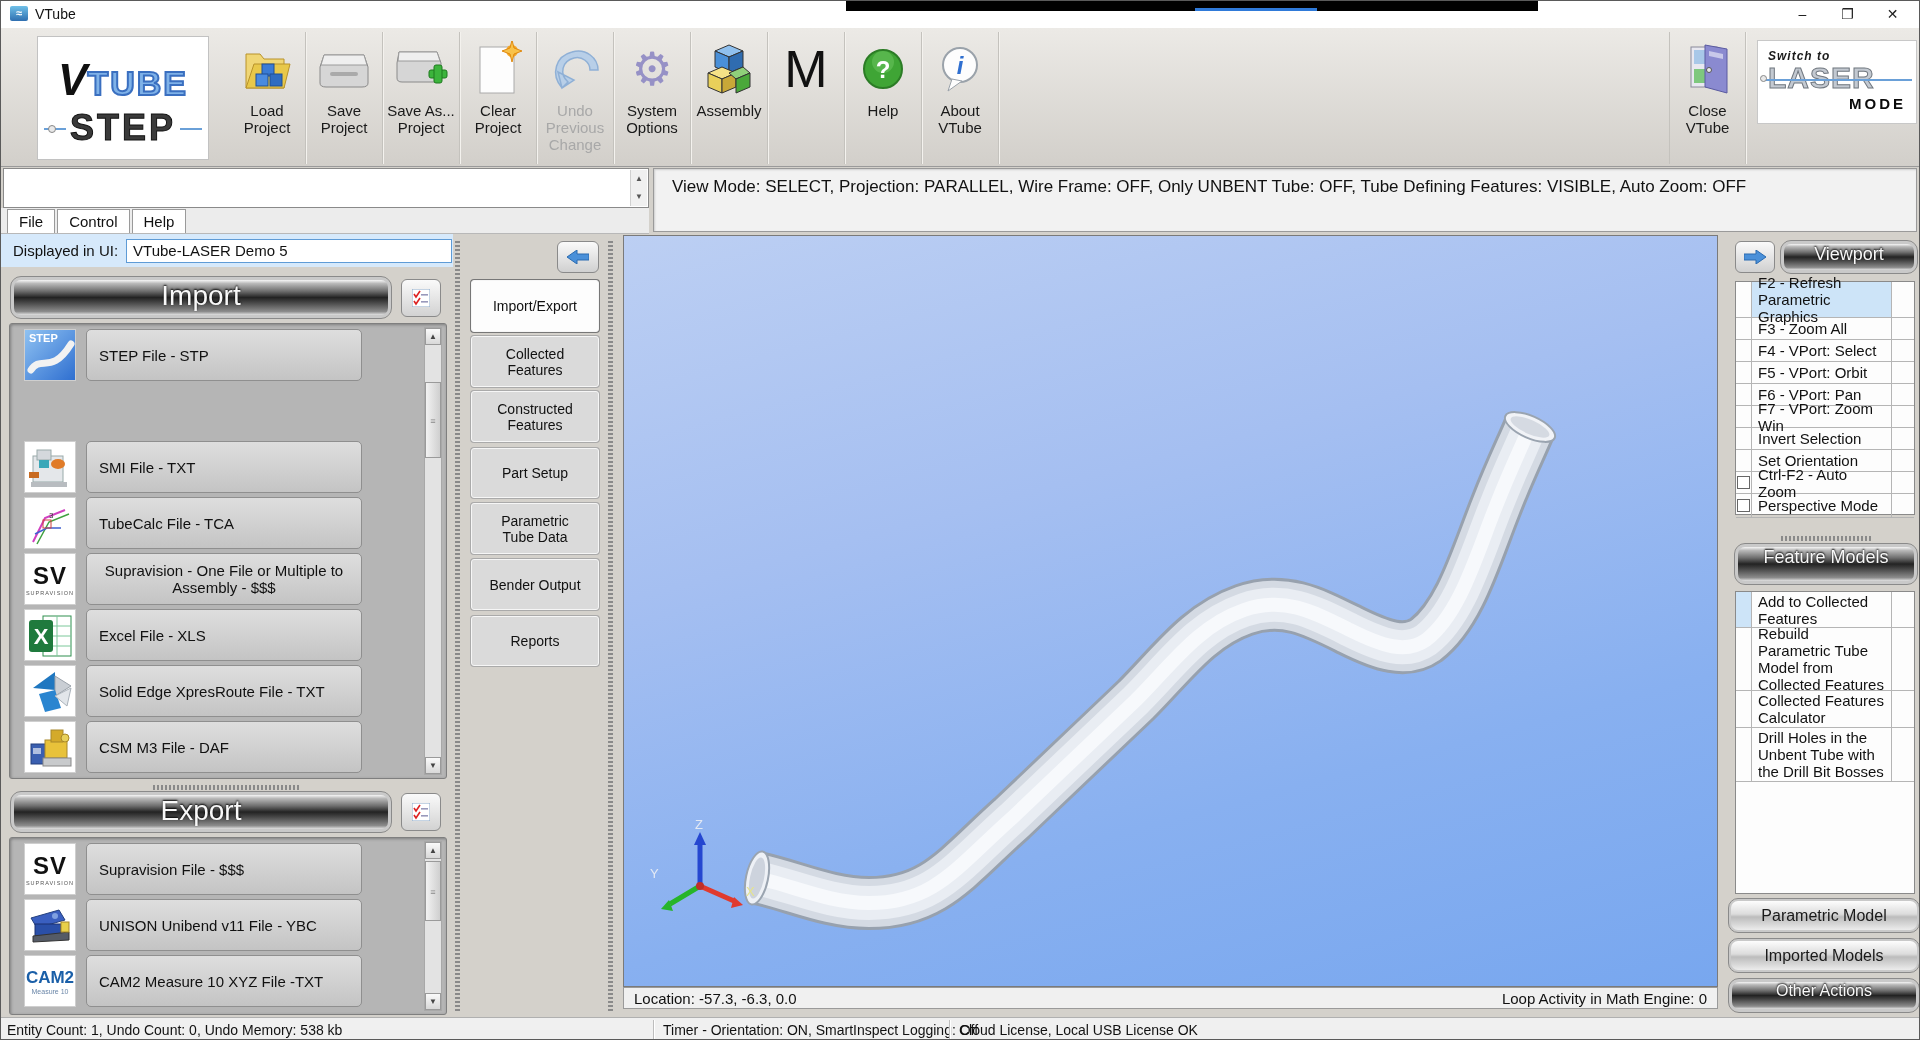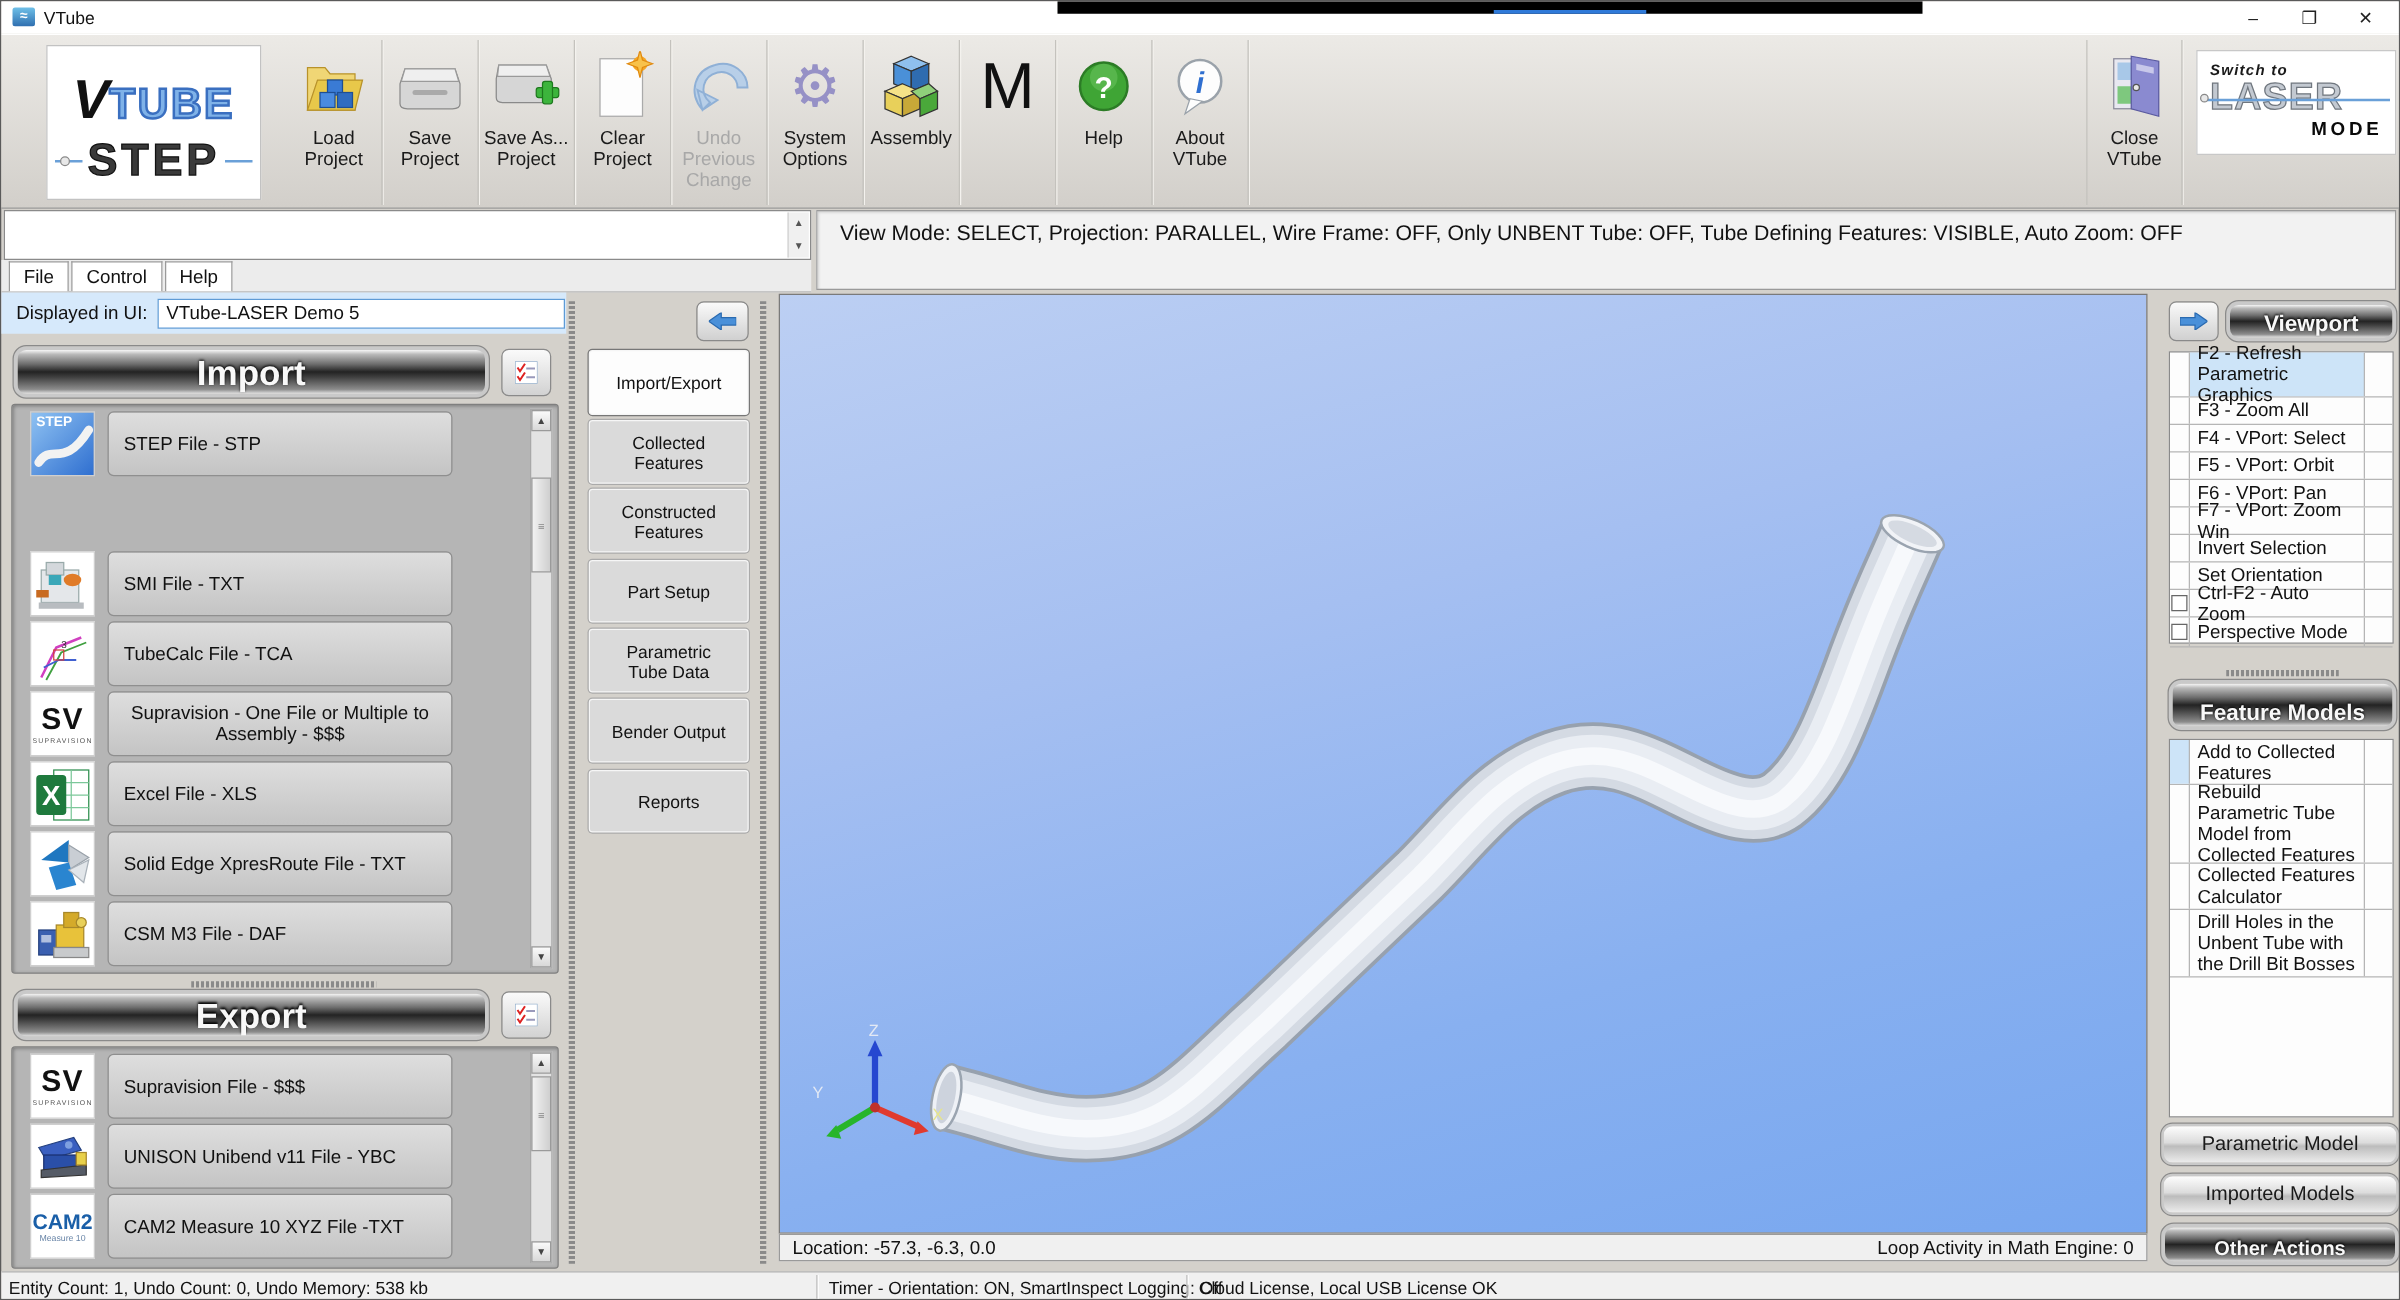--- a/index.html
+++ b/index.html
@@ -38,21 +38,21 @@
   .msgbox{left:2px;top:167px;width:646px;height:40px;background:#fff;border:1px solid #8a8a8a;}
   .msg-scroll{position:absolute;right:1px;top:1px;width:17px;height:36px;background:#f0f0f0;border-left:1px solid #d0d0d0;}
   .msg-arrow{height:18px;text-align:center;font-size:8px;color:#555;line-height:18px;}
   .menubar{left:0;top:207px;width:648px;height:26px;background:#ececec;border-bottom:1px solid #b8b8b8;display:flex;align-items:flex-end;padding-left:6px;gap:2px;position:absolute;}
   .menutab{background:#fff;border:1px solid #9a9a9a;border-bottom:none;font-size:15px;padding:3px 11px;color:#111;}
   .viewmode{left:652px;top:167px;width:1264px;height:64px;background:#f2f2f2;border:1px solid #9a9a9a;box-shadow:inset 1px 1px 2px rgba(0,0,0,.15);padding:8px 18px;font-size:17px;color:#111;position:absolute;}
   
   .uibar{left:0;top:233px;width:452px;height:33px;background:#d6e9fb;display:flex;align-items:center;padding-left:12px;position:absolute;}
   .uibar label{font-size:15px;color:#111;}
   .uibar input{margin-left:8px;width:326px;height:24px;border:1px solid #5e9bd6;background:#fff;font-size:15px;padding-left:6px;color:#111;}
-  .hdr-dark{background:linear-gradient(180deg,#f6f6f6 0%,#b9b9b9 10%,#6e6e6e 32%,#232323 50%,#404040 62%,#8c8c8c 90%,#e2e2e2 100%);border:3px solid #c9c9c9;outline:1px solid #8a8a8a;border-radius:10px;color:#f8f8f8;text-shadow:0 -1px 2px #000;display:flex;align-items:flex-end;justify-content:center;position:absolute;font-weight:bold;}
+  .hdr-dark{background:linear-gradient(180deg,#f6f6f6 0%,#b9b9b9 10%,#6e6e6e 32%,#232323 50%,#404040 62%,#8c8c8c 90%,#e2e2e2 100%);border:3px solid #c9c9c9;outline:1px solid #8a8a8a;border-radius:10px;color:#f8f8f8;text-shadow:0 -1px 2px #000;display:flex;align-items:flex-start;justify-content:center;position:absolute;}
   .hdr-silver{background:linear-gradient(180deg,#fdfdfd,#dcdcdc 45%,#bcbcbc 55%,#ececec);border:2px solid #c9c9c9;outline:1px solid #8a8a8a;border-radius:9px;color:#1a1a1a;display:flex;align-items:center;justify-content:center;position:absolute;}
   .chkbtn{background:linear-gradient(180deg,#fafafa,#d2d2d2);border:1px solid #8a8a8a;border-radius:6px;display:flex;align-items:center;justify-content:center;position:absolute;}
   .listframe{background:#b5b5b5;border:1px solid #7f7f7f;border-radius:3px;box-shadow:inset 1px 1px 3px rgba(0,0,0,.3);position:absolute;}
   .filerow{position:absolute;left:14px;height:54px;display:flex;align-items:center;}
   .fileicon{width:52px;height:52px;background:#fff;border:1px solid #cfcfcf;flex:none;overflow:hidden;position:relative;}
   .filelabel{margin-left:10px;width:276px;height:52px;background:linear-gradient(180deg,#dedede,#c4c4c4);border:1px solid #8f8f8f;border-radius:5px;display:flex;align-items:center;padding:2px 12px;font-size:15px;color:#111;line-height:17px;}
   .filelabel.center{justify-content:center;text-align:center;padding:2px 6px;}
   .vscroll{position:absolute;right:4px;top:3px;bottom:3px;width:18px;background:#e3e3e3;border:1px solid #a8a8a8;}
   .sarrow{position:absolute;left:0;width:16px;height:17px;background:linear-gradient(#fafafa,#d8d8d8);border:1px solid #9a9a9a;font-size:8px;color:#444;text-align:center;line-height:16px;}
   .sthumb{position:absolute;left:0;width:16px;background:linear-gradient(90deg,#f2f2f2,#cfcfcf);border:1px solid #9a9a9a;color:#888;font-size:9px;text-align:center;}

